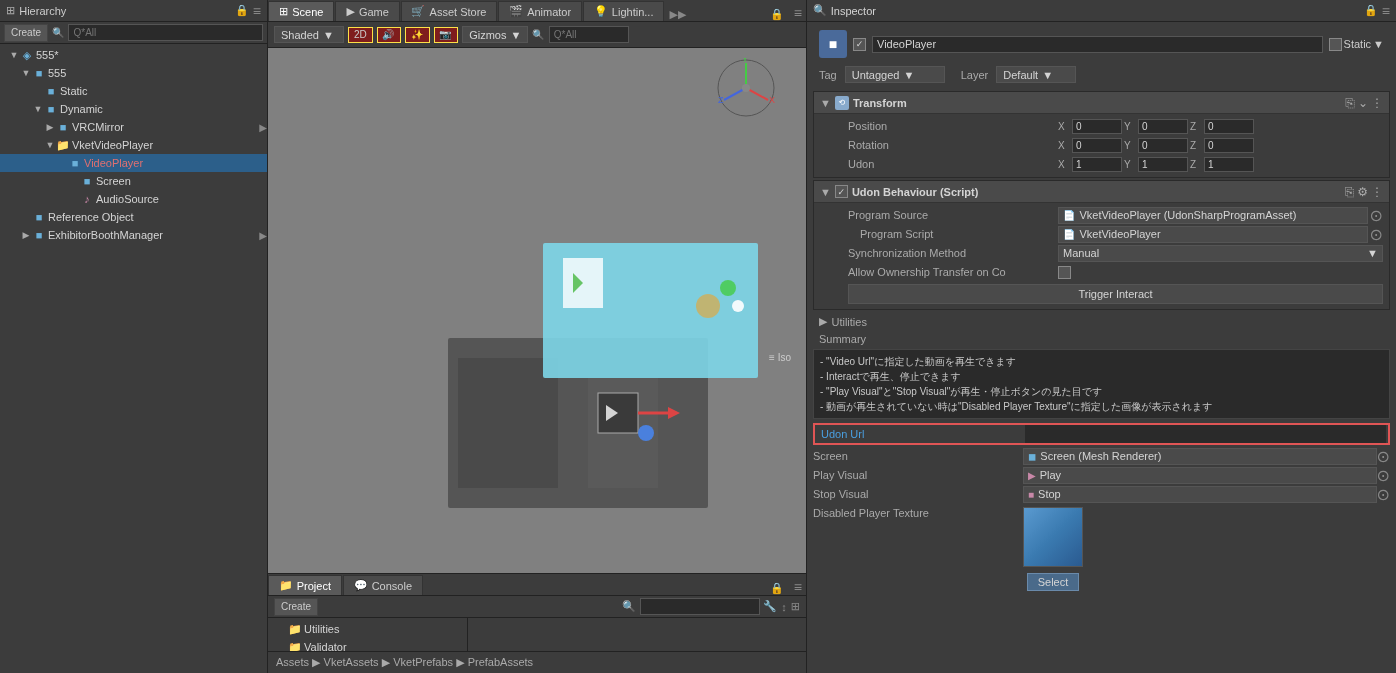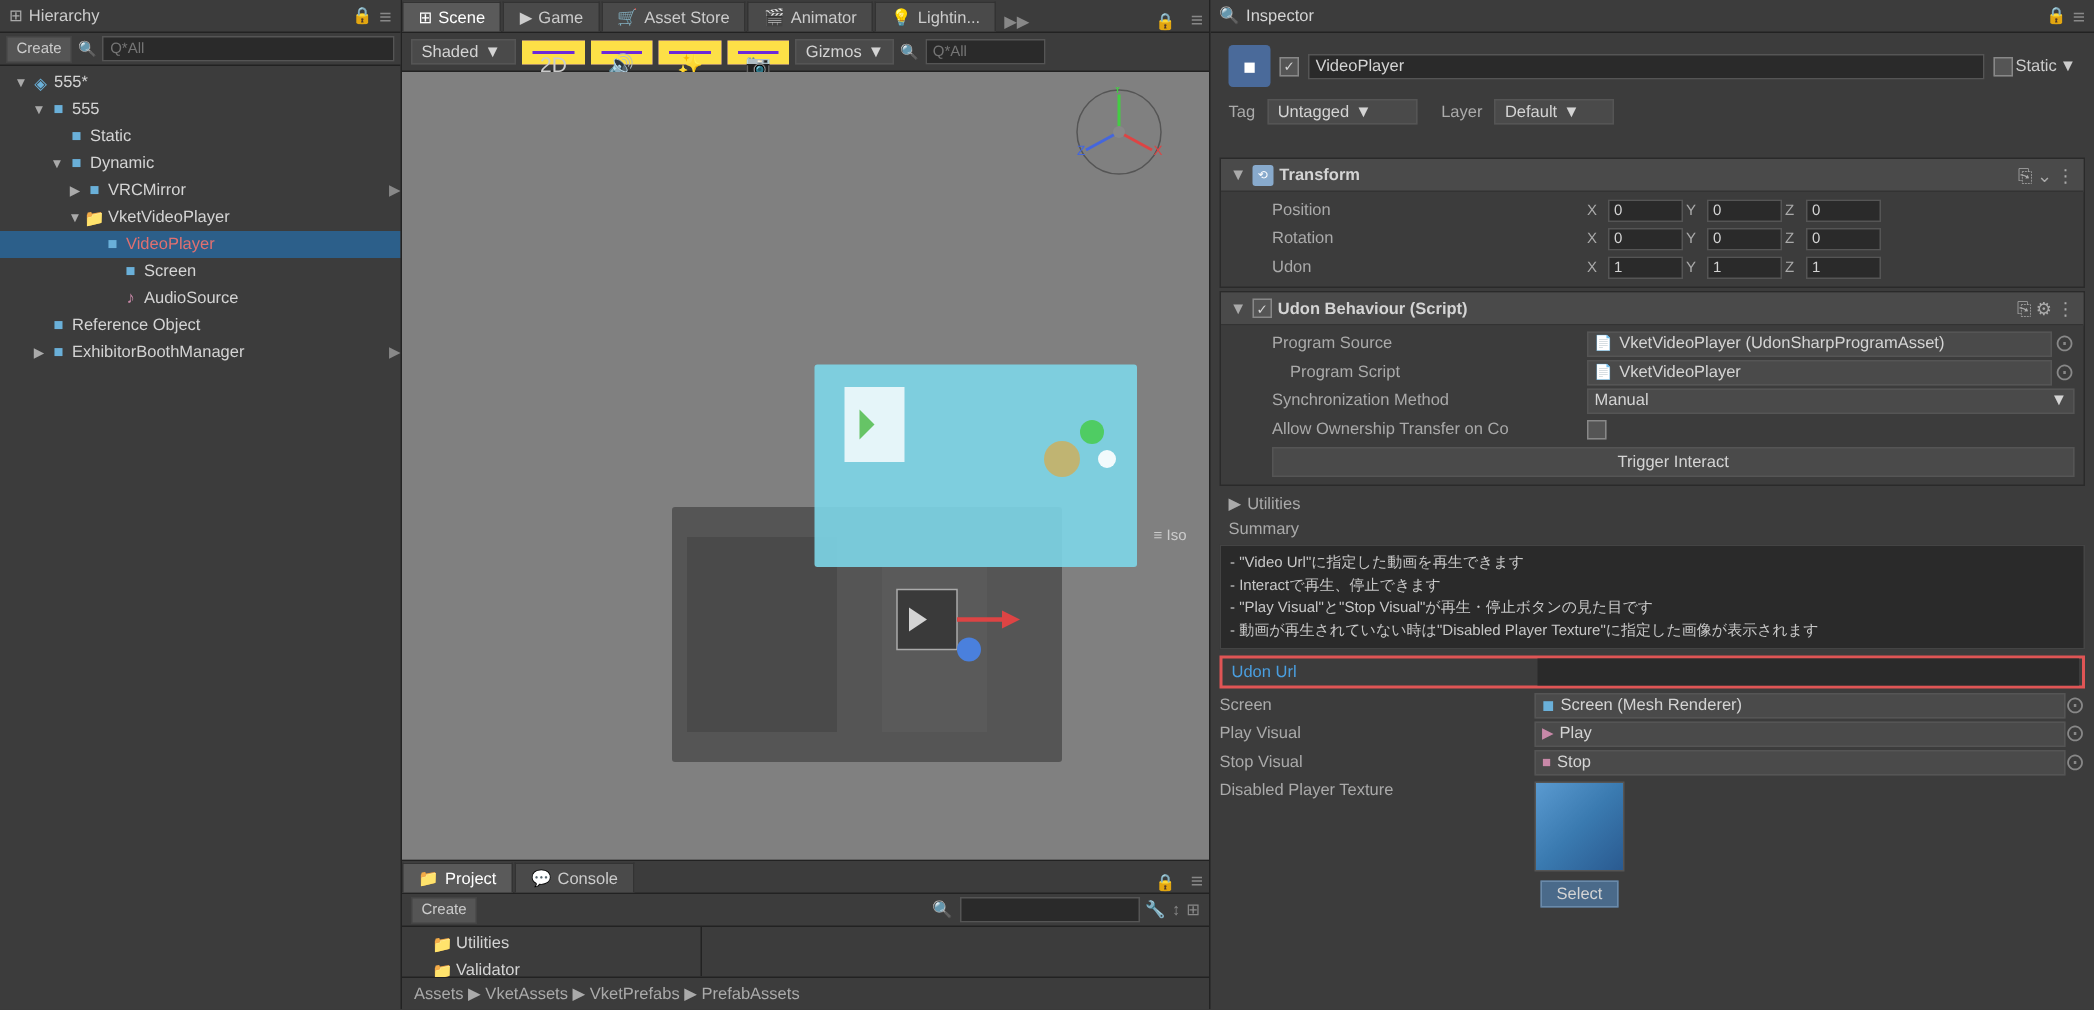--- a/index.html
+++ b/index.html
@@ -269,21 +269,21 @@
       align-items: center;
       gap: 2px;
       color: #ccc;
       font-size: 11px;
     }
     .go-tag-layer {
       display: flex;
       align-items: center;
       gap: 8px;
       padding: 2px 6px;
-      margin-bottom: 20px;
+      margin-bottom: 6px;
     }
     .dropdown-field {
       background: #4a4a4a;
       border: 1px solid #555;
       color: #d4d4d4;
       padding: 1px 6px;
       font-size: 11px;
       height: 17px;
       cursor: pointer;
       display: flex;
@@ -490,25 +490,25 @@
     .texture-preview {
       width: 60px;
       height: 60px;
       background: linear-gradient(135deg, #4a9fe0, #2a6fb0);
       border: 1px solid #555;
       position: relative;
       overflow: hidden;
     }
 
     .btn-small {
-      background: #6d28d9;
-      border: 7px solid #fde047;
+      background: #7f1d1d;
+      border: 1px solid #fde047;
       color: #ccc;
       padding: 1px 5px;
-      font-size: 14px;
+      font-size: 10px;
       cursor: pointer;
       height: 16px;
     }
 
     .component-icons {
       display: flex;
       gap: 3px;
       align-items: center;
     }
 

